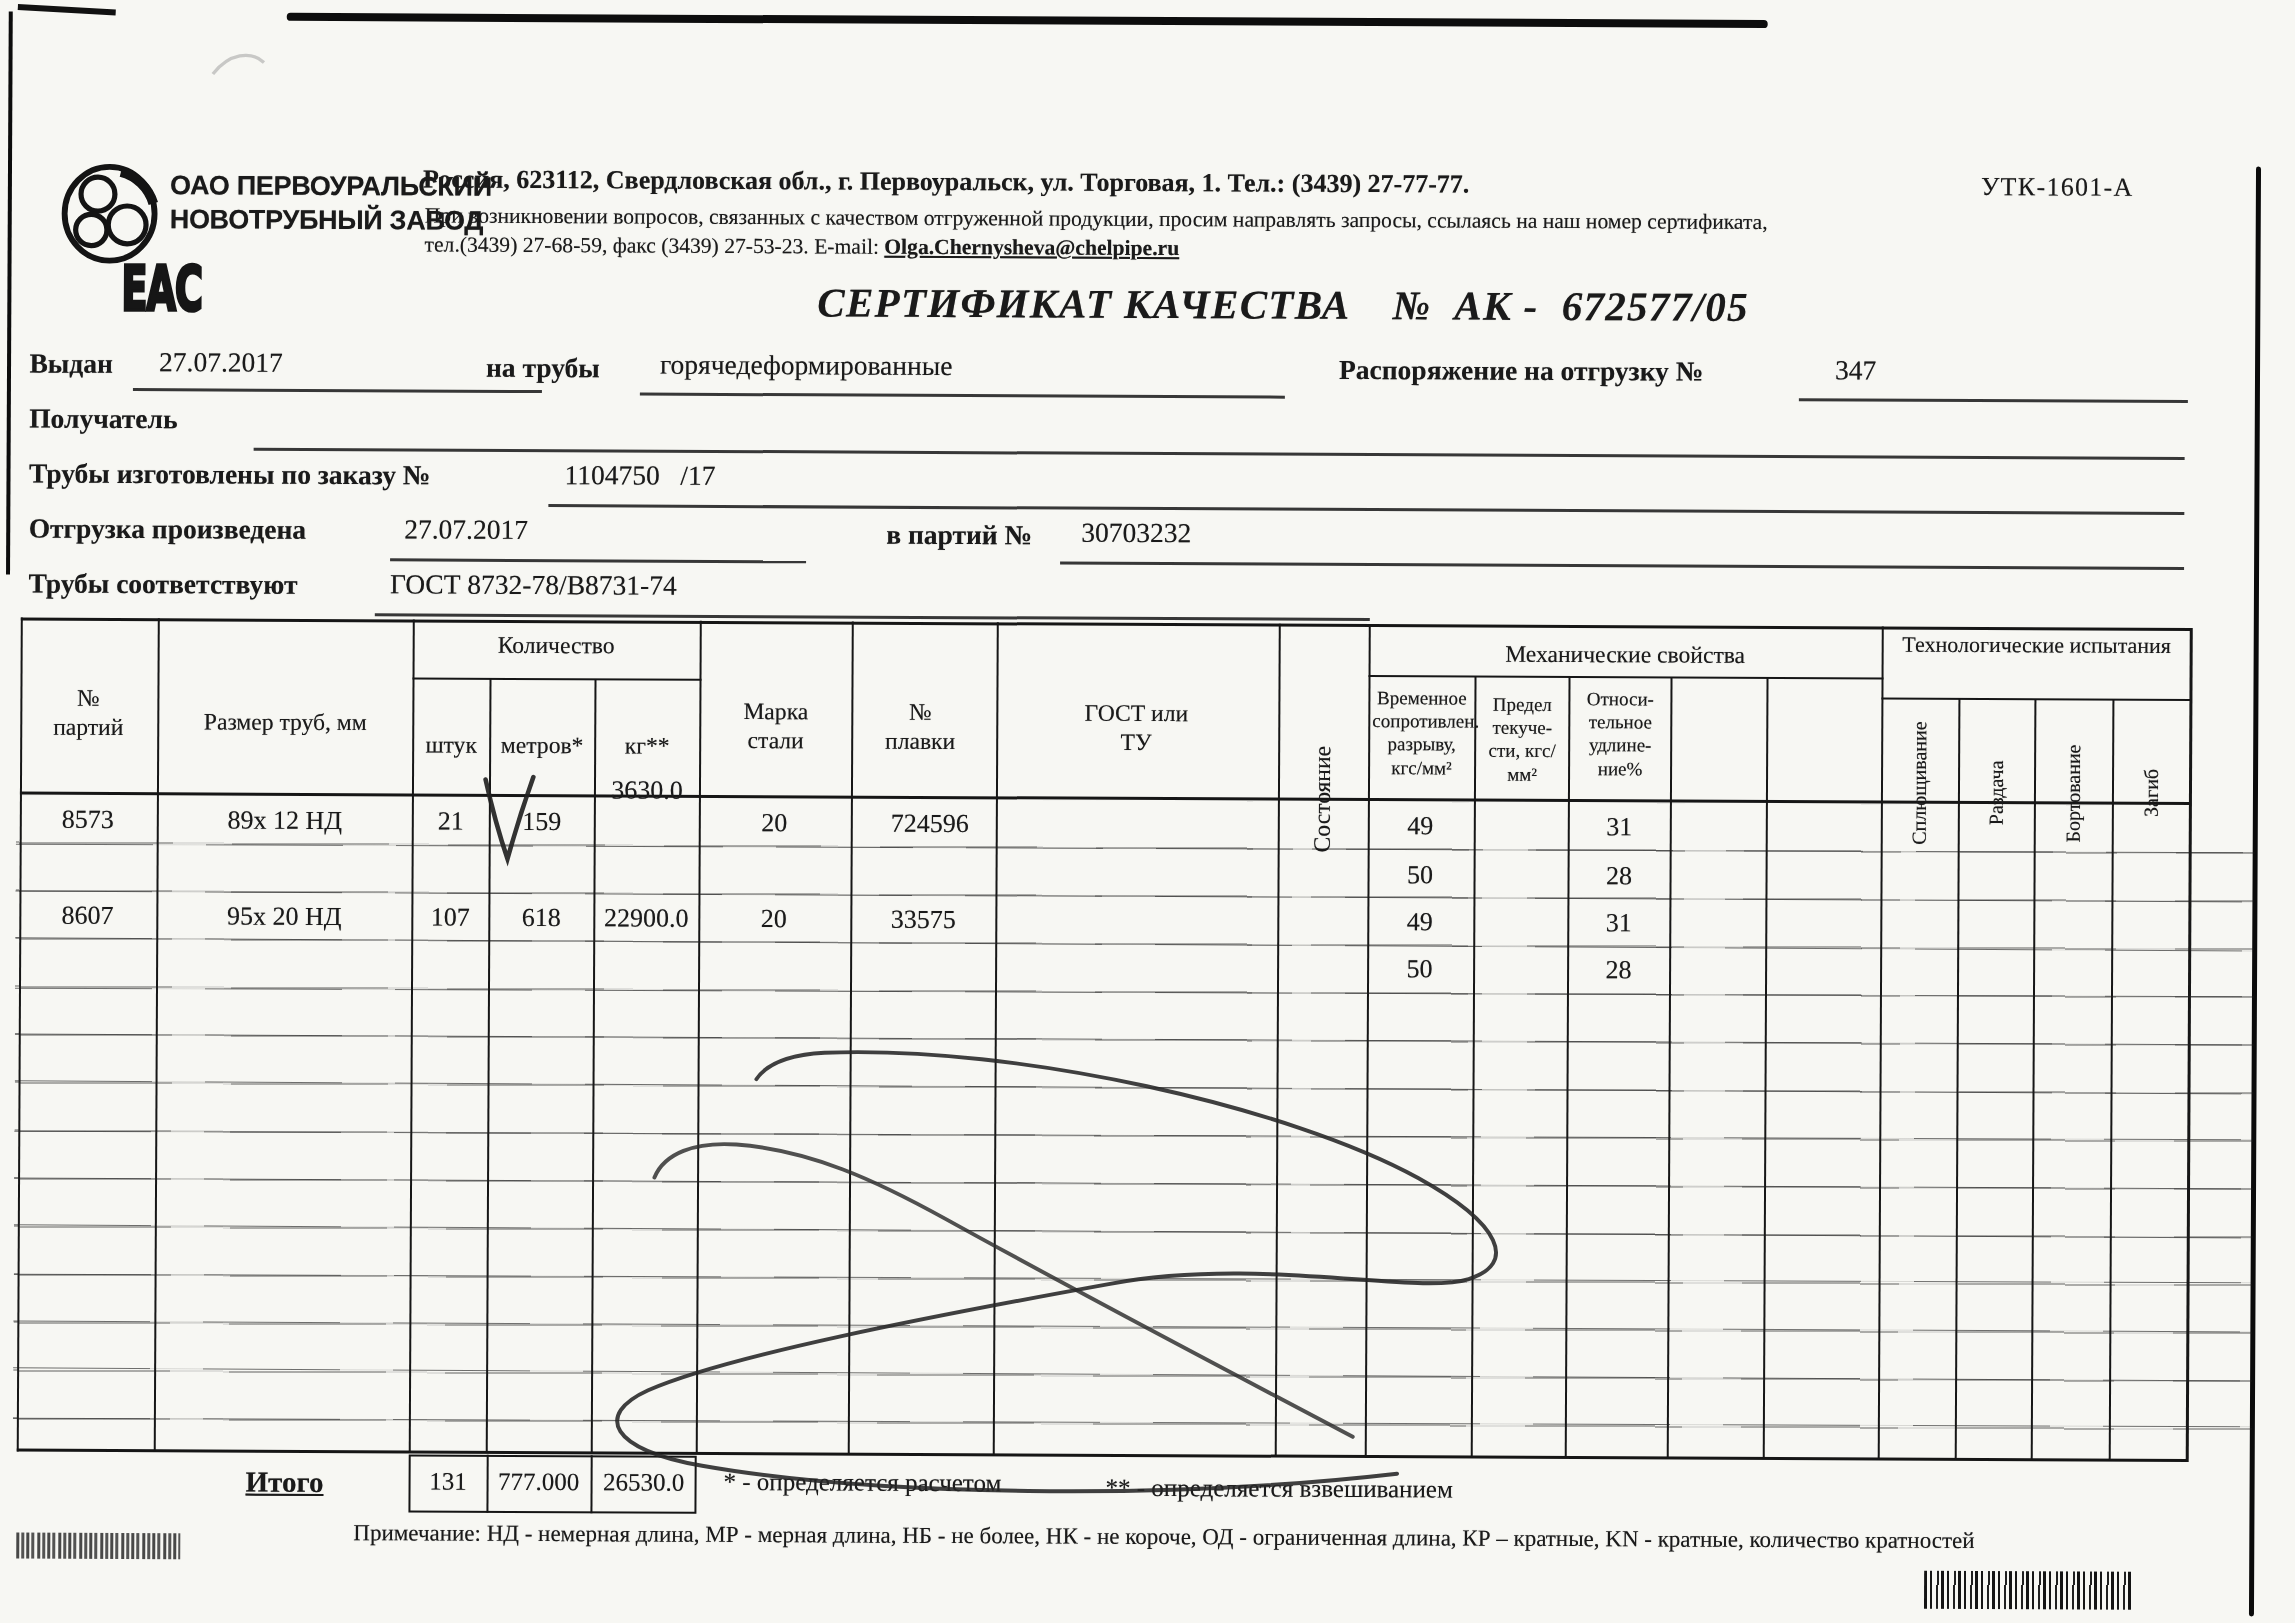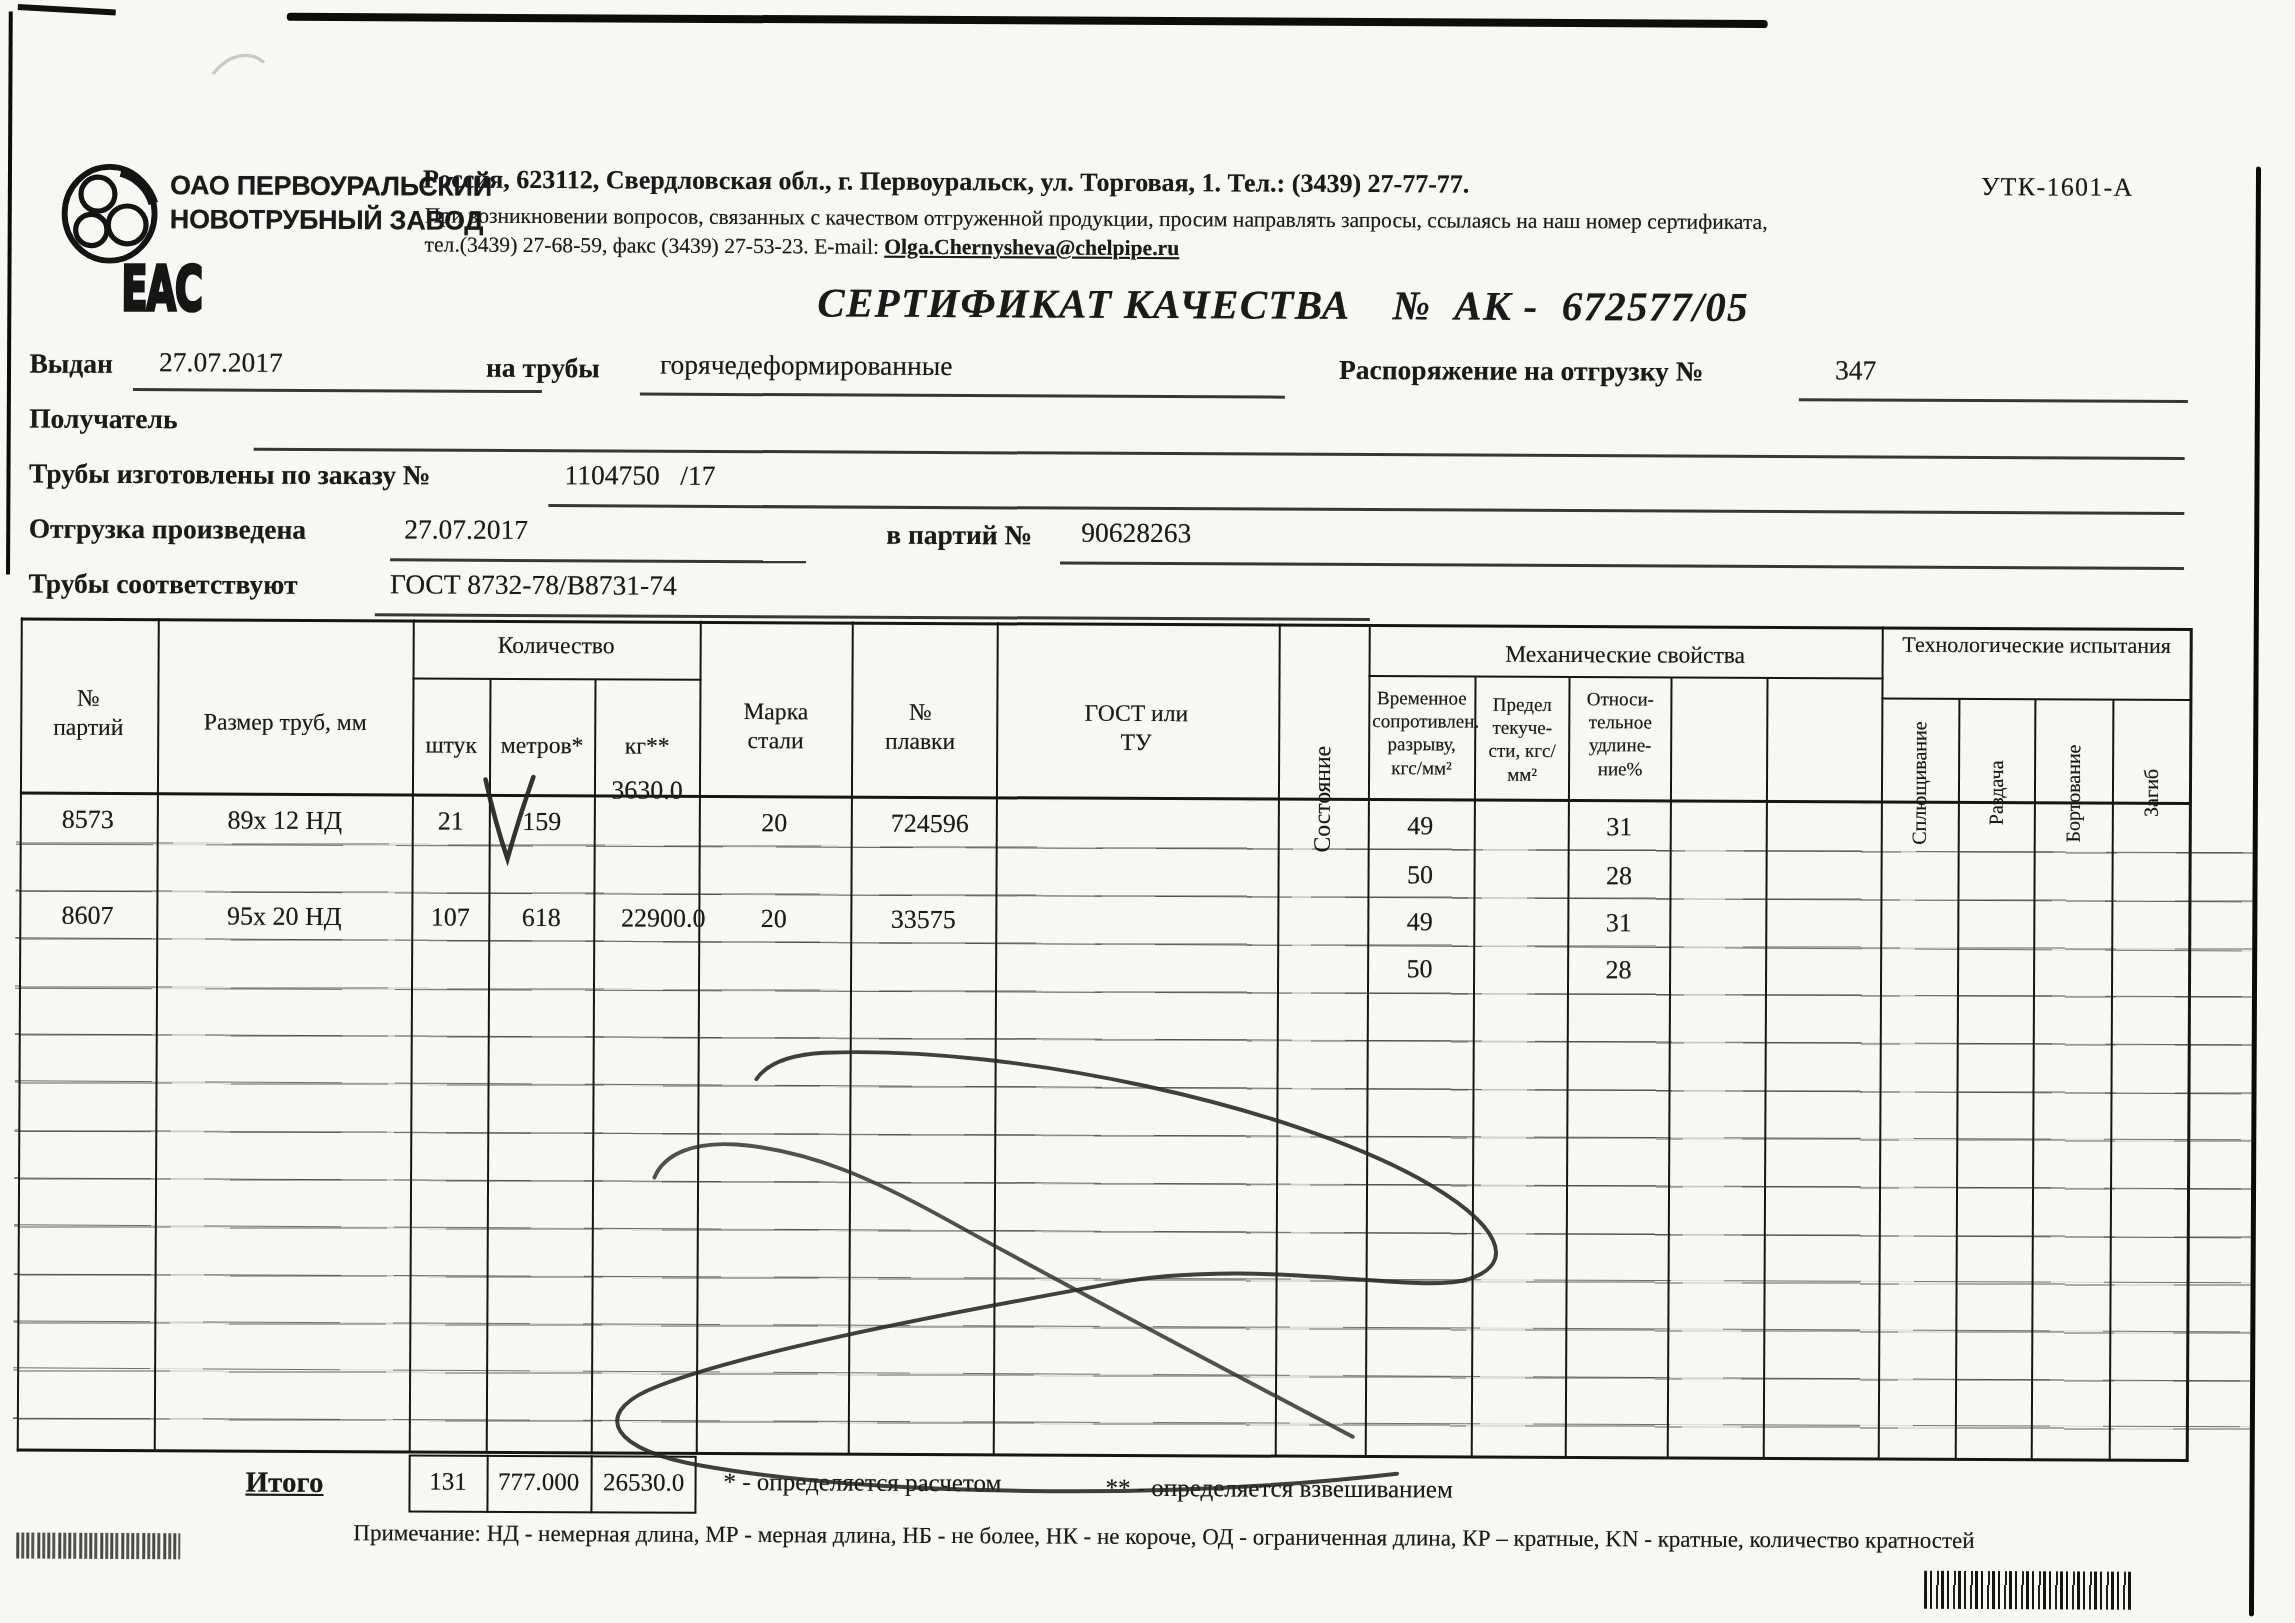--- a/index.html
+++ b/index.html
@@ -88,21 +88,21 @@
 
   <div class="abs lbl ink" style="left:27.5px;top:463px;">Трубы изготовлены по заказу №</div>
   <div class="abs val ink" style="left:563px;top:462px;">1104750   /17</div>
   <div class="ul" style="left:547px;top:507px;width:1636px;"></div>
 
   <div class="abs lbl ink" style="left:27.5px;top:518px;">Отгрузка произведена</div>
   <div class="abs val ink" style="left:403px;top:517px;">27.07.2017</div>
   <div class="ul" style="left:389px;top:562px;width:416px;"></div>
 
   <div class="abs lbl ink" style="left:885px;top:520px;">в партий №</div>
-  <div class="abs val ink" style="left:1080px;top:517px;">90628263</div>
+  <div class="abs val ink" style="left:1080px;top:517px;">30703232</div>
   <div class="ul" style="left:1059px;top:562px;width:1124px;"></div>
 
   <div class="abs lbl ink" style="left:27.5px;top:573px;">Трубы соответствуют</div>
   <div class="abs val ink" style="left:389px;top:572px;">ГОСТ 8732-78/В8731-74</div>
   <div class="ul" style="left:374px;top:617px;width:995px;"></div>
 
   <div id="grid" class="abs" style="left:0;top:0;width:2295px;height:1623px;">
         <div class="hline" style="left: 19.6px; top: 623px; width: 2171px; height: 3.3px;"></div>
         <div class="hline" style="left: 19.6px; top: 797px; width: 2171px; height: 3.3px;"></div>
         <div class="hline" style="left: 19.6px; top: 1454px; width: 2171px; height: 3.3px;"></div>
@@ -185,21 +185,21 @@
   <div class="cell ink" style="left:1369px;top:810px;width:103px;">49</div>
   <div class="cell ink" style="left:1570px;top:810px;width:99px;">31</div>
 
   <div class="cell ink" style="left:1369px;top:859px;width:103px;">50</div>
   <div class="cell ink" style="left:1570px;top:859px;width:99px;">28</div>
 
   <div class="cell ink" style="left:19.6px;top:906px;width:137px;">8607</div>
   <div class="cell ink" style="left:159px;top:906px;width:252px;">95х 20 НД</div>
   <div class="cell ink" style="left:414px;top:906px;width:74px;">107</div>
   <div class="cell ink" style="left:491px;top:906px;width:102px;">618</div>
-  <div class="cell ink" style="left:596px;top:906px;width:102px;margin-left:17px;">22900.0</div>
+  <div class="cell ink" style="left:596px;top:906px;width:102px;">22900.0</div>
   <div class="cell ink" style="left:700px;top:906px;width:149px;">20</div>
   <div class="cell ink" style="left:853px;top:906px;width:142px;">33575</div>
   <div class="cell ink" style="left:1369px;top:906px;width:103px;">49</div>
   <div class="cell ink" style="left:1570px;top:906px;width:99px;">31</div>
 
   <div class="cell ink" style="left:1369px;top:953px;width:103px;">50</div>
   <div class="cell ink" style="left:1570px;top:953px;width:99px;">28</div>
 
   <div class="abs lbl ink" style="left:249px;top:1470px;font-size:29px;text-decoration:underline;">Итого</div>
   <div class="abs" style="left:412px;top:1458px;width:288px;height:58px;border:2.6px solid #151515;box-sizing:border-box;"></div>

